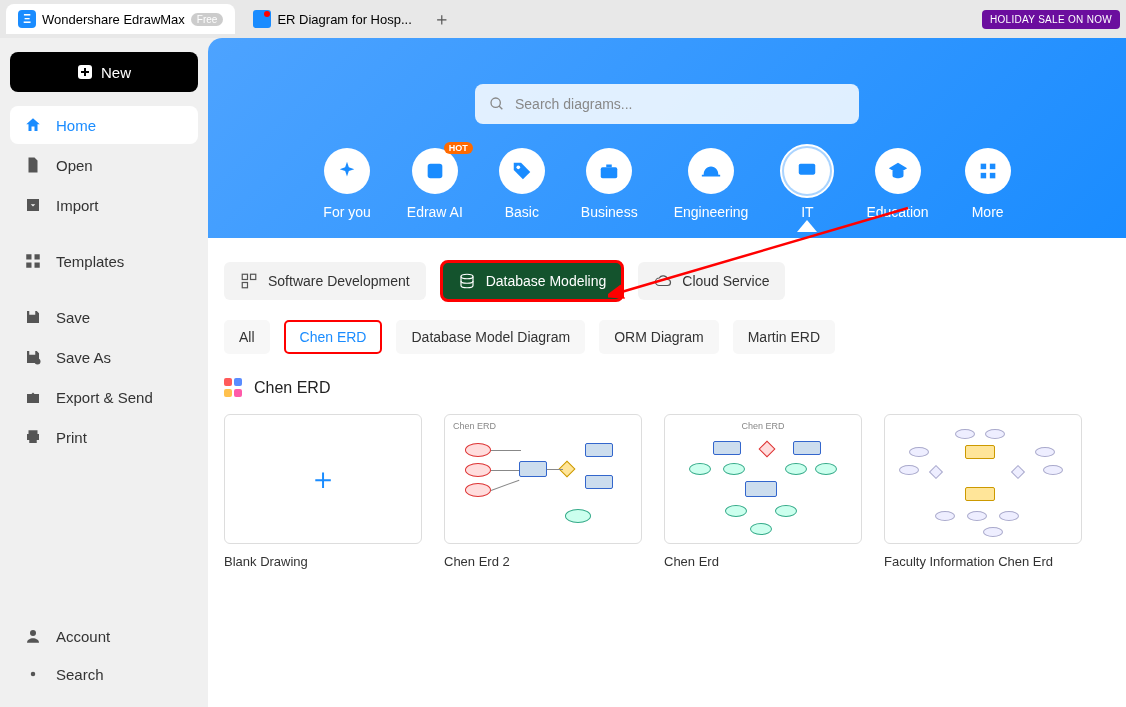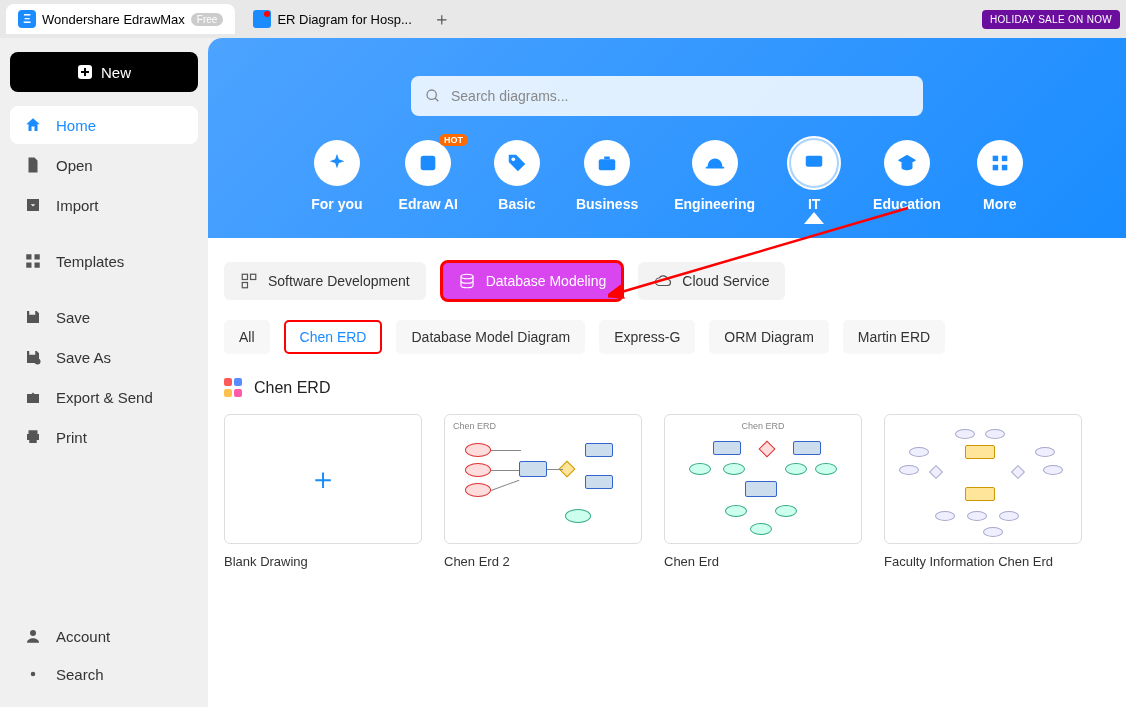--- a/index.html
+++ b/index.html
@@ -23,38 +23,38 @@
 .nav-item { display:flex; align-items:center; gap:14px; padding:10px 14px; border-radius:8px; font-size:15px; color:#333; cursor:pointer; }
 .nav-item.active { background:#fff; color:#1a8cff; }
 .nav-item.active .nav-icon { fill:#1a8cff; }
 .nav-icon { width:18px; height:18px; fill:#555; flex-shrink:0; }
 .nav-sep { height: 14px; }
 .sidebar-bottom { margin-top:auto; }
 
 
 .content { flex:1; background:#fff; border-radius: 14px 0 0 0; overflow:hidden; position:relative; }
 .hero { height:200px; background: linear-gradient(135deg, #4da3ff 0%, #1a8cff 100%); padding-top:30px; position:relative; }
-.search-wrap { width:512px; margin:8px auto; background:rgba(255,255,255,0.85); border-radius:8px; height:40px; display:flex; align-items:center; padding:0 14px; gap:10px; }
+.search-wrap { width:384px; margin:16px auto; background:rgba(255,255,255,0.85); border-radius:8px; height:40px; display:flex; align-items:center; padding:0 14px; gap:10px; }
 .search-wrap input { border:none; background:transparent; outline:none; font-size:14px; flex:1; color:#555; }
 .search-wrap input::placeholder { color:#888; }
 .search-icon-svg { width:16px; height:16px; stroke:#888; fill:none; stroke-width:2; }
 
 .categories { display:flex; justify-content:center; gap:36px; margin-top:24px; }
 .cat { display:flex; flex-direction:column; align-items:center; gap:10px; cursor:pointer; position:relative; }
 .cat-circle { width:46px; height:46px; background:#fff; border-radius:50%; display:flex; align-items:center; justify-content:center; }
 .cat.selected .cat-circle { box-shadow: 0 0 0 3px rgba(255,255,255,0.6); outline: 2px solid #fff; outline-offset:2px; }
 .cat-icon { width:22px; height:22px; fill:#1a8cff; }
-.cat-label { color:#fff; font-size:14px; font-weight:700; }
+.cat-label { color:#fff; font-size:14px; font-weight:400; }
 .hot-badge { position:absolute; top:-6px; right:-10px; background:#ff6a00; color:#fff; font-size:9px; padding:1px 5px; border-radius:6px; font-weight:bold; }
 .cat-pointer { position:absolute; bottom:-12px; left:50%; transform:translateX(-50%); width:0; height:0; border-left:10px solid transparent; border-right:10px solid transparent; border-bottom:12px solid #fff; }
 
 .sub-area { padding: 24px 24px 10px 16px; background:#fff; }
 .sub-tabs { display:flex; gap:16px; margin-bottom:20px; }
 .sub-tab { background:#f3f3f3; border:none; padding:10px 16px; border-radius:6px; font-size:14px; color:#333; display:flex; align-items:center; gap:10px; cursor:pointer; }
-.sub-tab.active { background:#d946ef; color:#fff; }
+.sub-tab.active { background:#14532d; color:#fff; }
 .sub-tab.active .sub-icon-svg { stroke:#fff; }
 .sub-tab.highlighted { outline:3px solid #ff0000; outline-offset:-1px; }
 .sub-icon-svg { width:18px; height:18px; stroke:#555; fill:none; stroke-width:1.6; }
 
 .filter-row { display:flex; gap:14px; margin-bottom:24px; }
 .filter-chip { background:#f7f7f7; border:1px solid transparent; padding:7px 14px; border-radius:5px; font-size:14px; color:#333; cursor:pointer; }
 .filter-chip.selected { color:#1a8cff; border:2px solid #ff0000; background:#fff; }
 
 .section-title { display:flex; align-items:center; gap:10px; font-size:16px; font-weight:500; margin-bottom:16px; color:#222; }
 .section-icon { width:20px; height:20px; display:flex; flex-wrap:wrap; gap:2px; }
@@ -291,21 +291,20 @@
               <path d="M7 18a5 5 0 010-10 6 6 0 0111 2 4 4 0 010 8H7z"></path>
             </svg>
           <span>Cloud Service</span>
         </button>
       </div>
 
       <div class="filter-row">
         <button class="filter-chip">All</button>
         <button class="filter-chip selected">Chen ERD</button>
         <button class="filter-chip">Database Model Diagram</button>
-        <button class="filter-chip">Express-G</button>
         <button class="filter-chip">ORM Diagram</button>
         <button class="filter-chip">Martin ERD</button>
       </div>
 
       <div class="section-title">
         <div class="section-icon">
           <span style="background:#ff5a5a"></span>
             <span style="background:#5a8cff"></span>
           <span style="background:#ffc14d"></span>
             <span style="background:#ff5aa9"></span>

